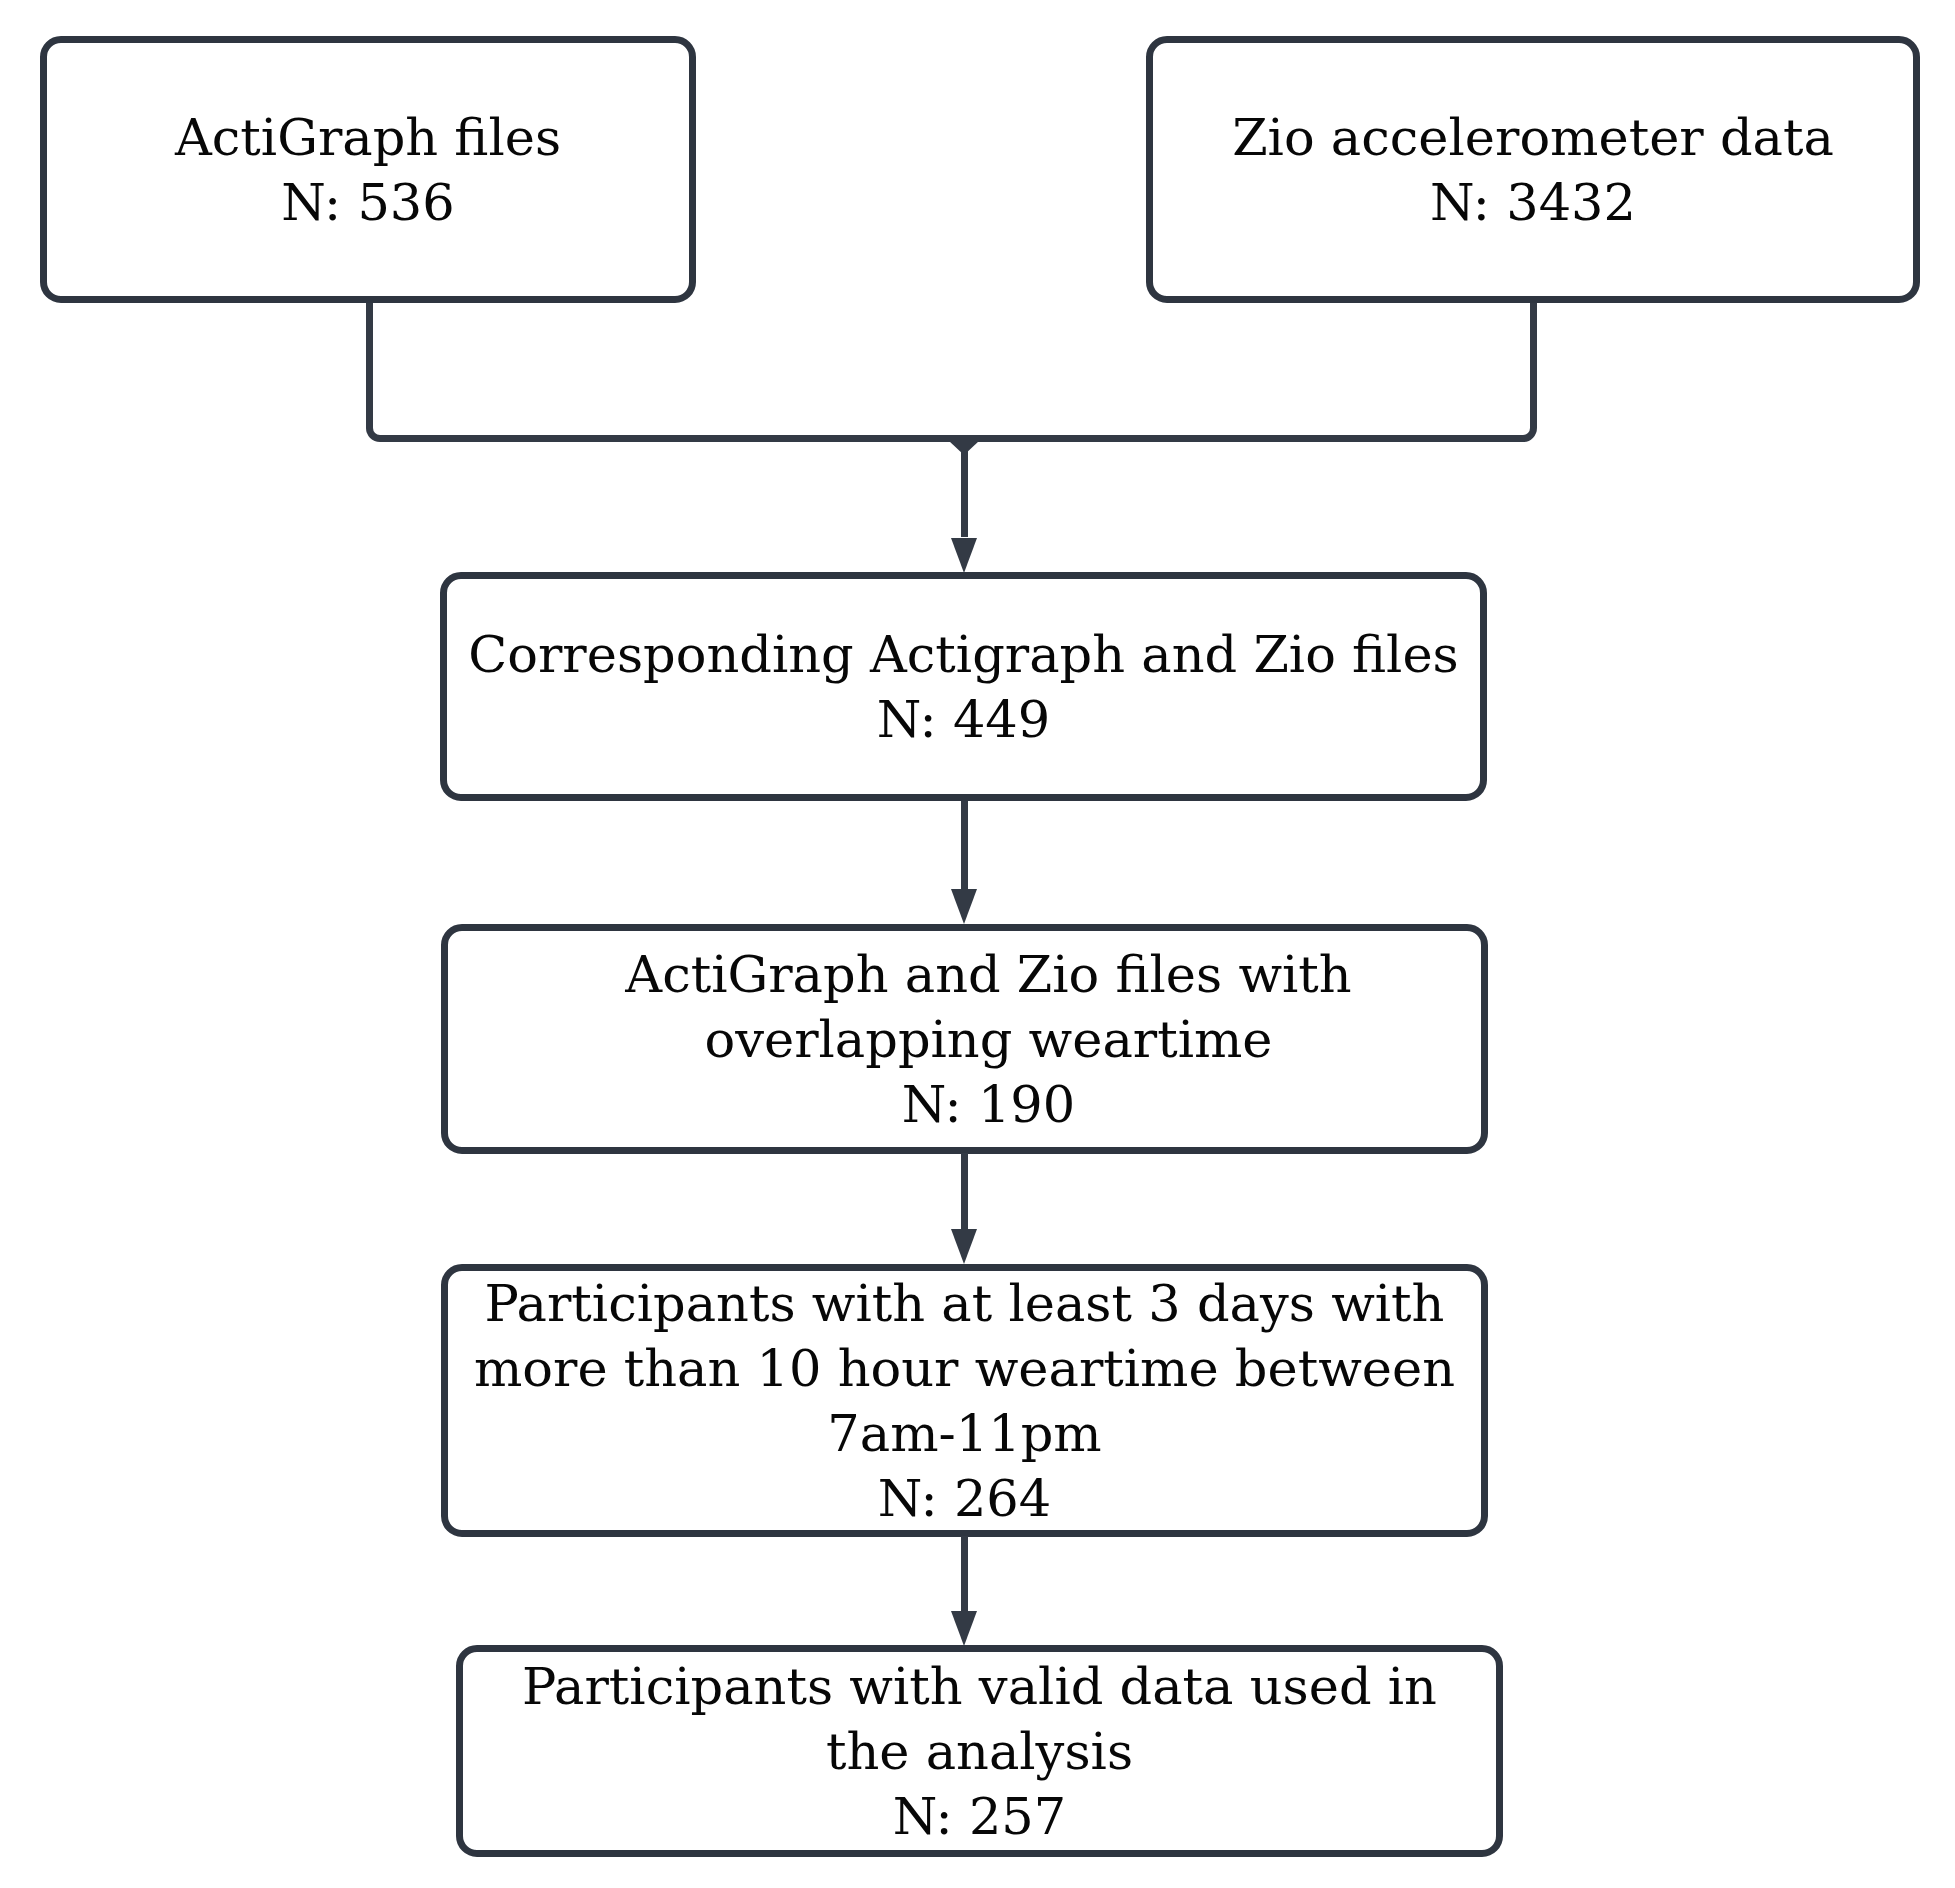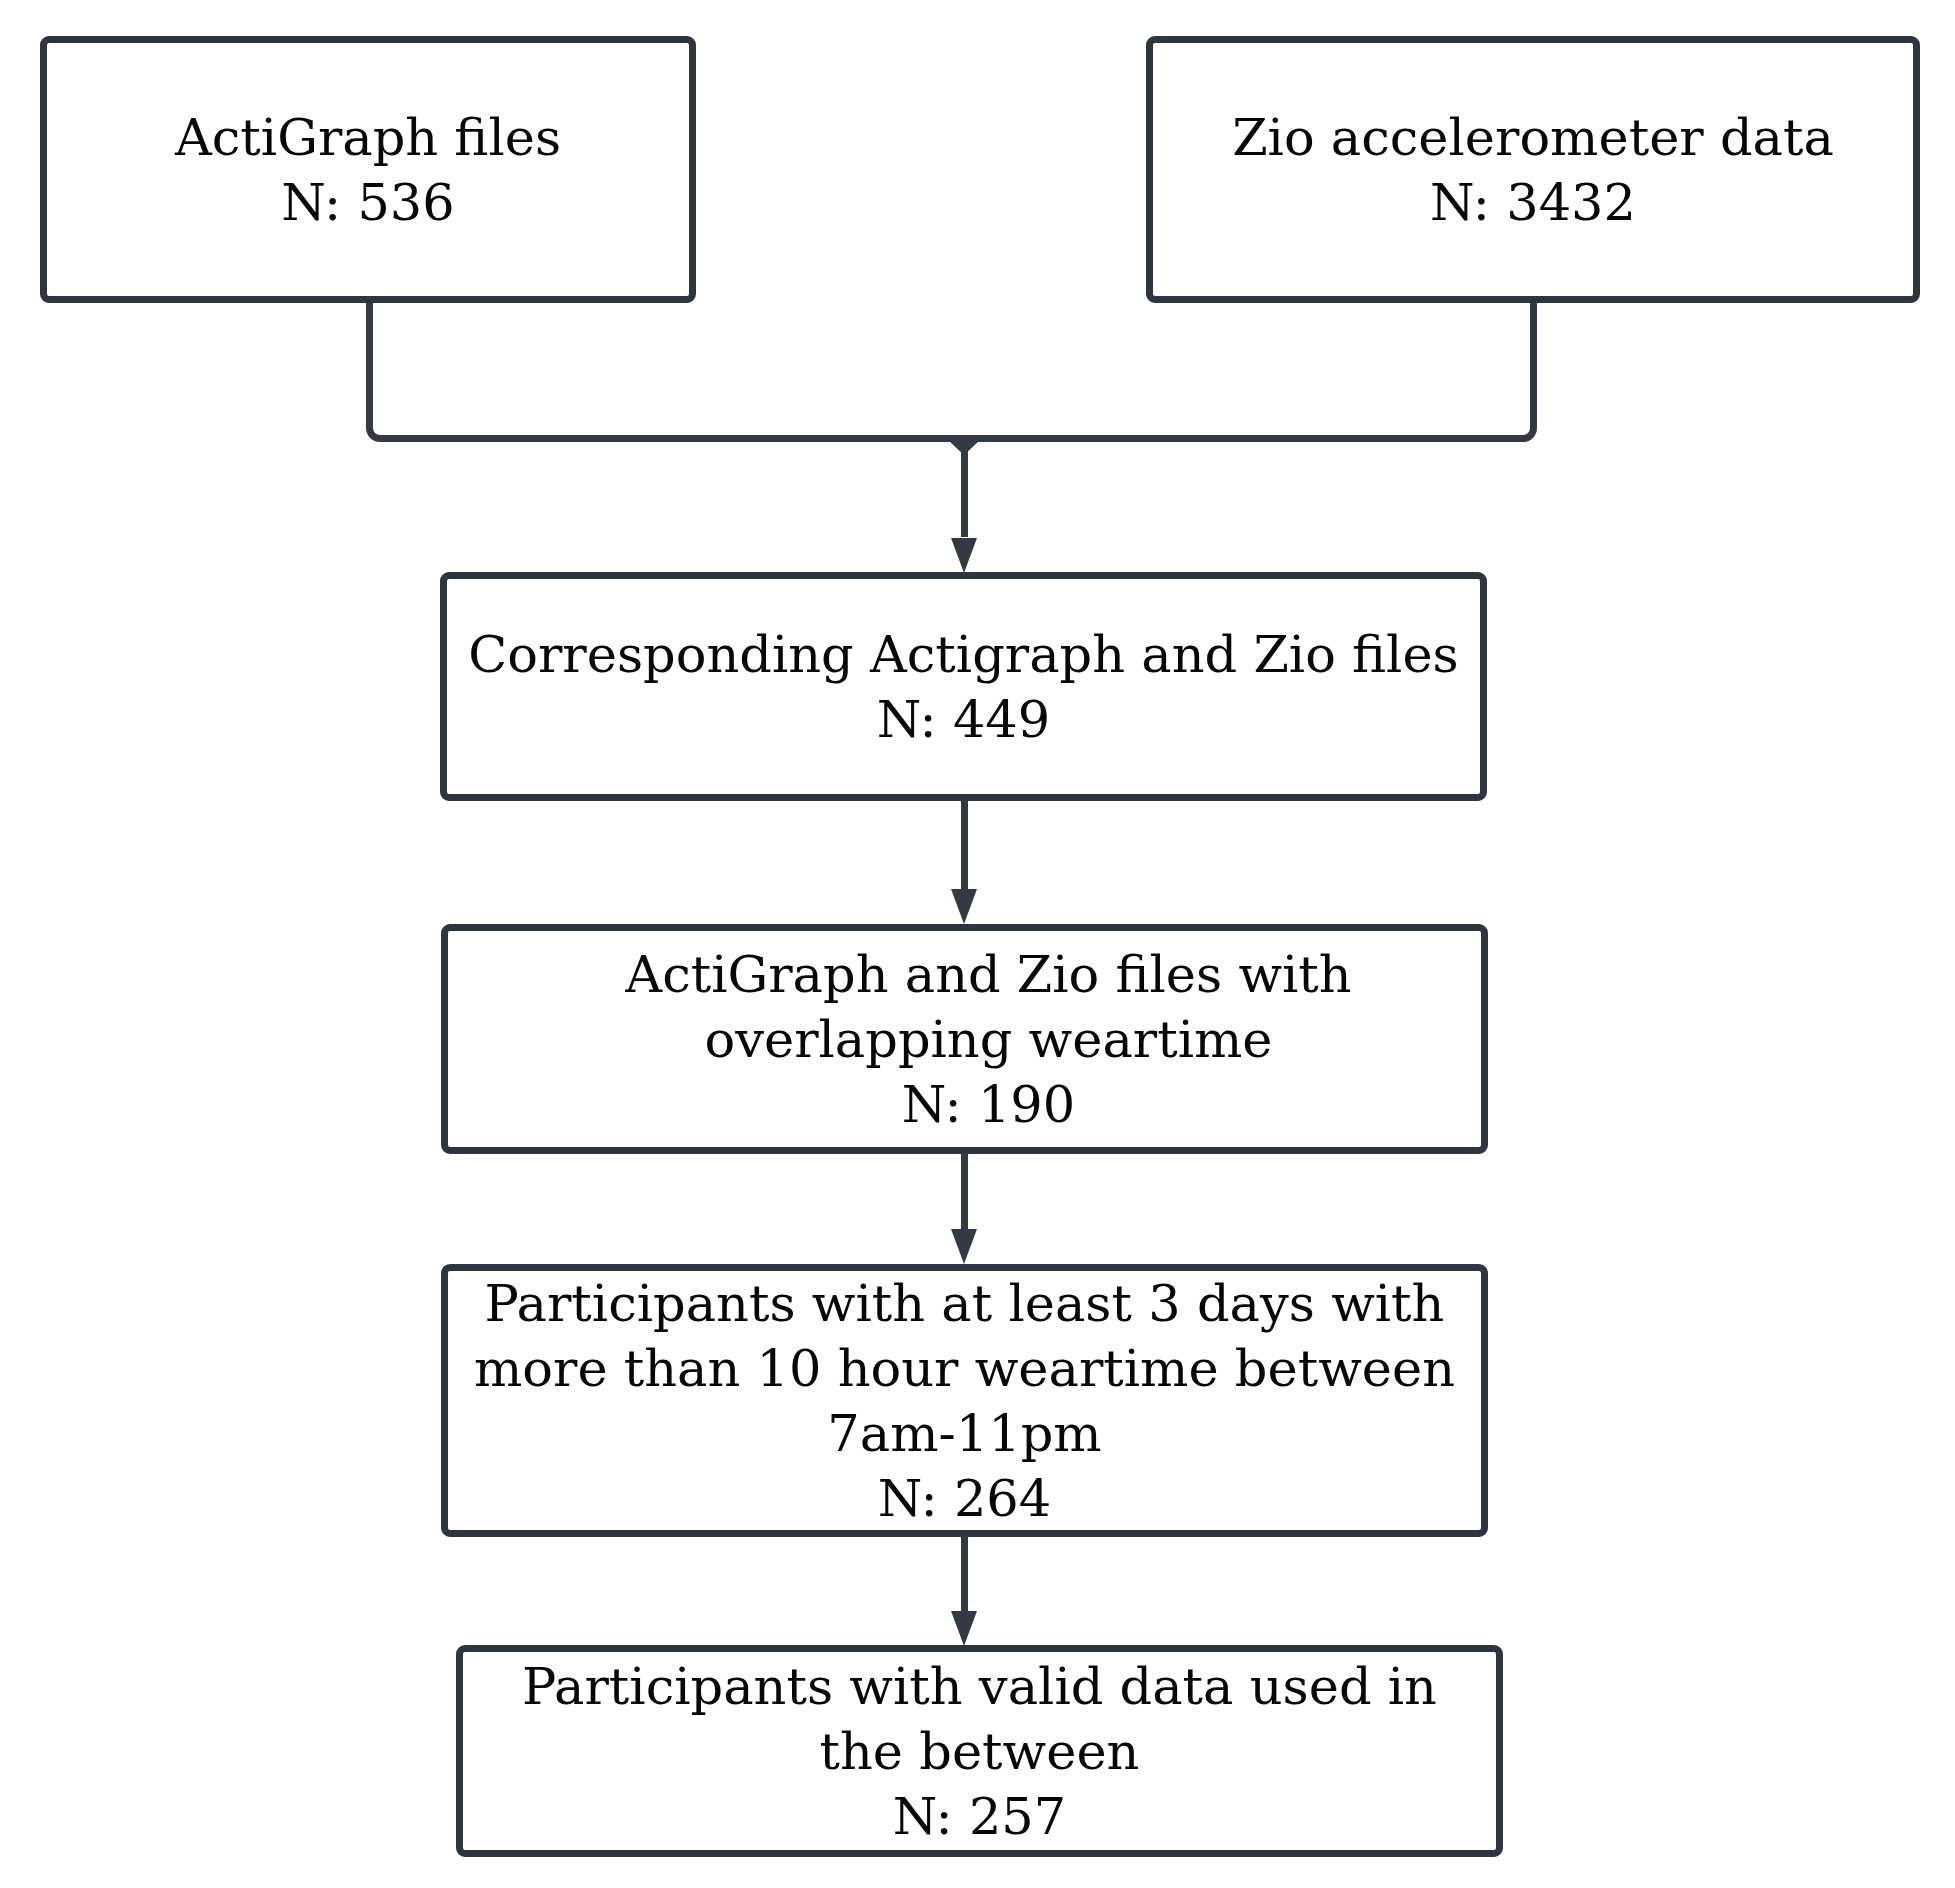--- a/index.html
+++ b/index.html
@@ -16,21 +16,21 @@
   .canvas {
     position: relative;
     width: 1955px;
     height: 1889px;
     background: var(--bg);
     overflow: hidden;
   }
   .node {
     position: absolute;
     border: 7px solid var(--stroke);
-    border-radius: 9px;
+    border-radius: 21px;
     background: var(--bg);
     display: flex;
     flex-direction: column;
     justify-content: center;
     align-items: center;
     text-align: center;
     color: var(--text);
     font-size: 51px;
     line-height: 65px;
   }
@@ -113,18 +113,18 @@
     <span class="line">more than 10 hour weartime between</span>
     <span class="line">7am-11pm</span>
     <span class="line">N: 264</span>
   </div>
 
   <div class="vline" style="left:961px; top:1536px; height:76px;"></div>
   <div class="tri-down" style="left:951px; top:1611px;"></div>
 
   <div class="node" style="left:456px; top:1645px; width:1047px; height:212px;">
     <span class="line">Participants with valid data used in</span>
-    <span class="line">the between</span>
+    <span class="line">the analysis</span>
     <span class="line">N: 257</span>
   </div>
 
 </div>
 
 
 </body></html>

